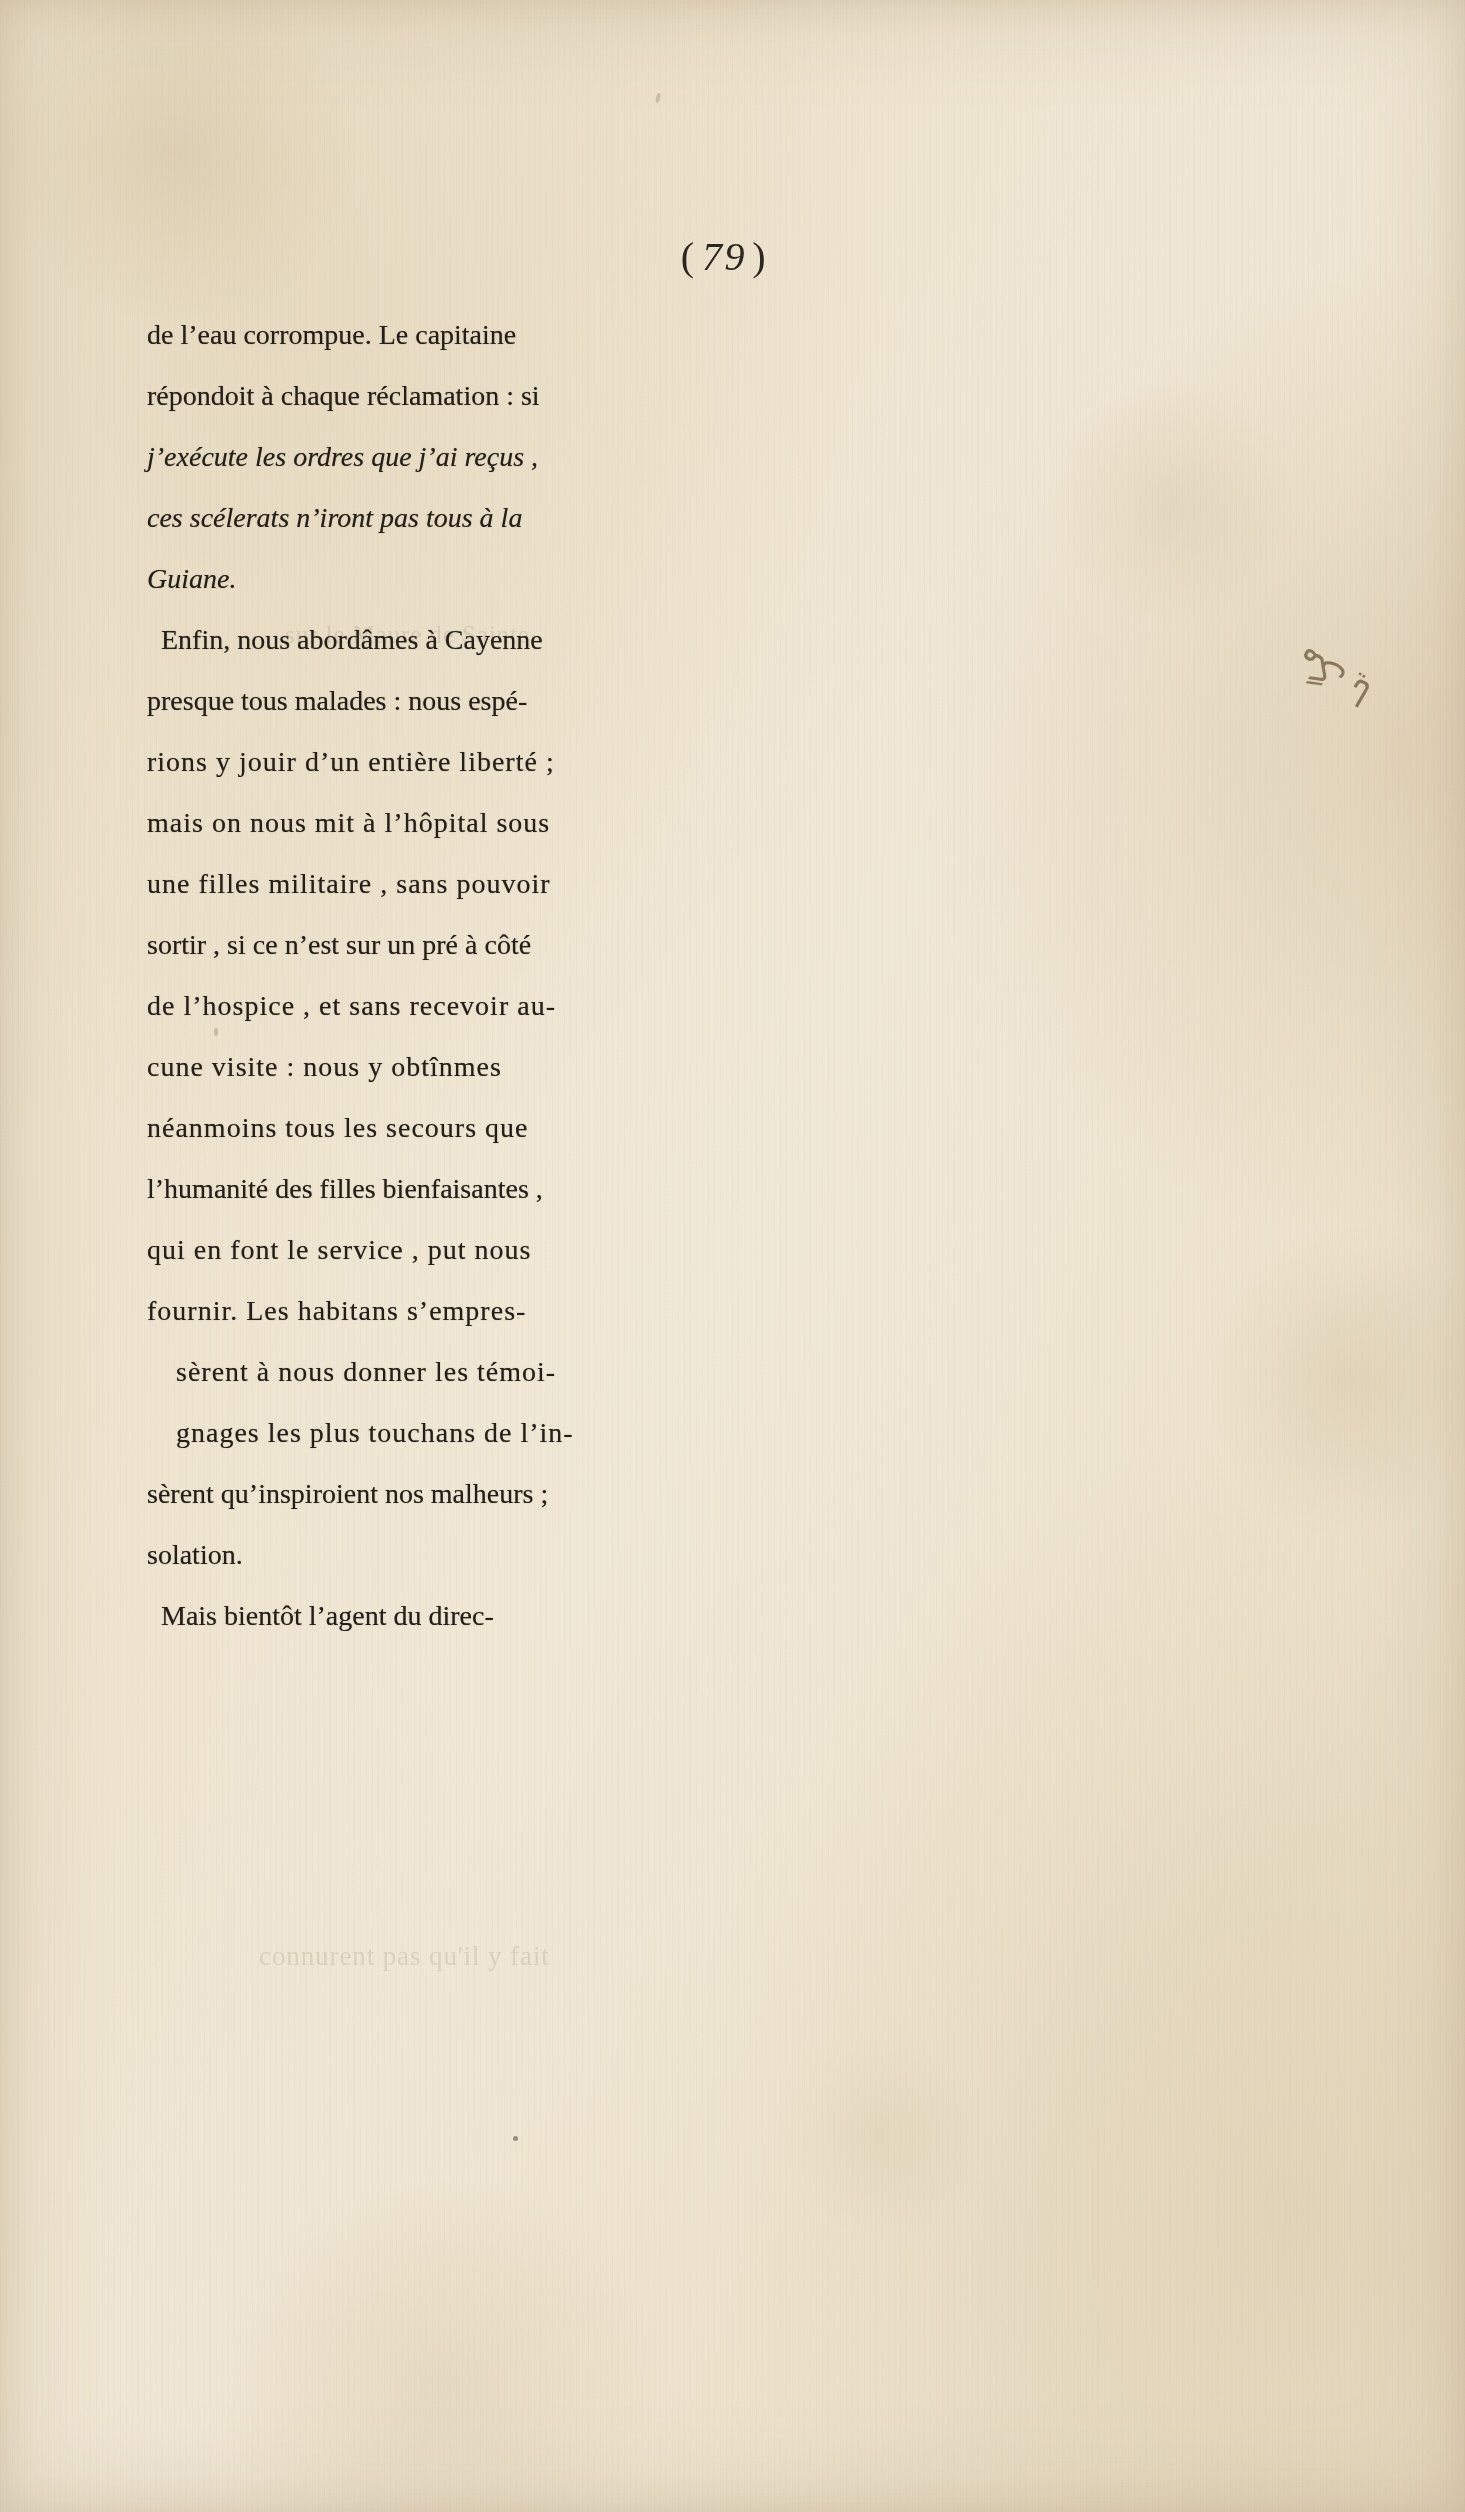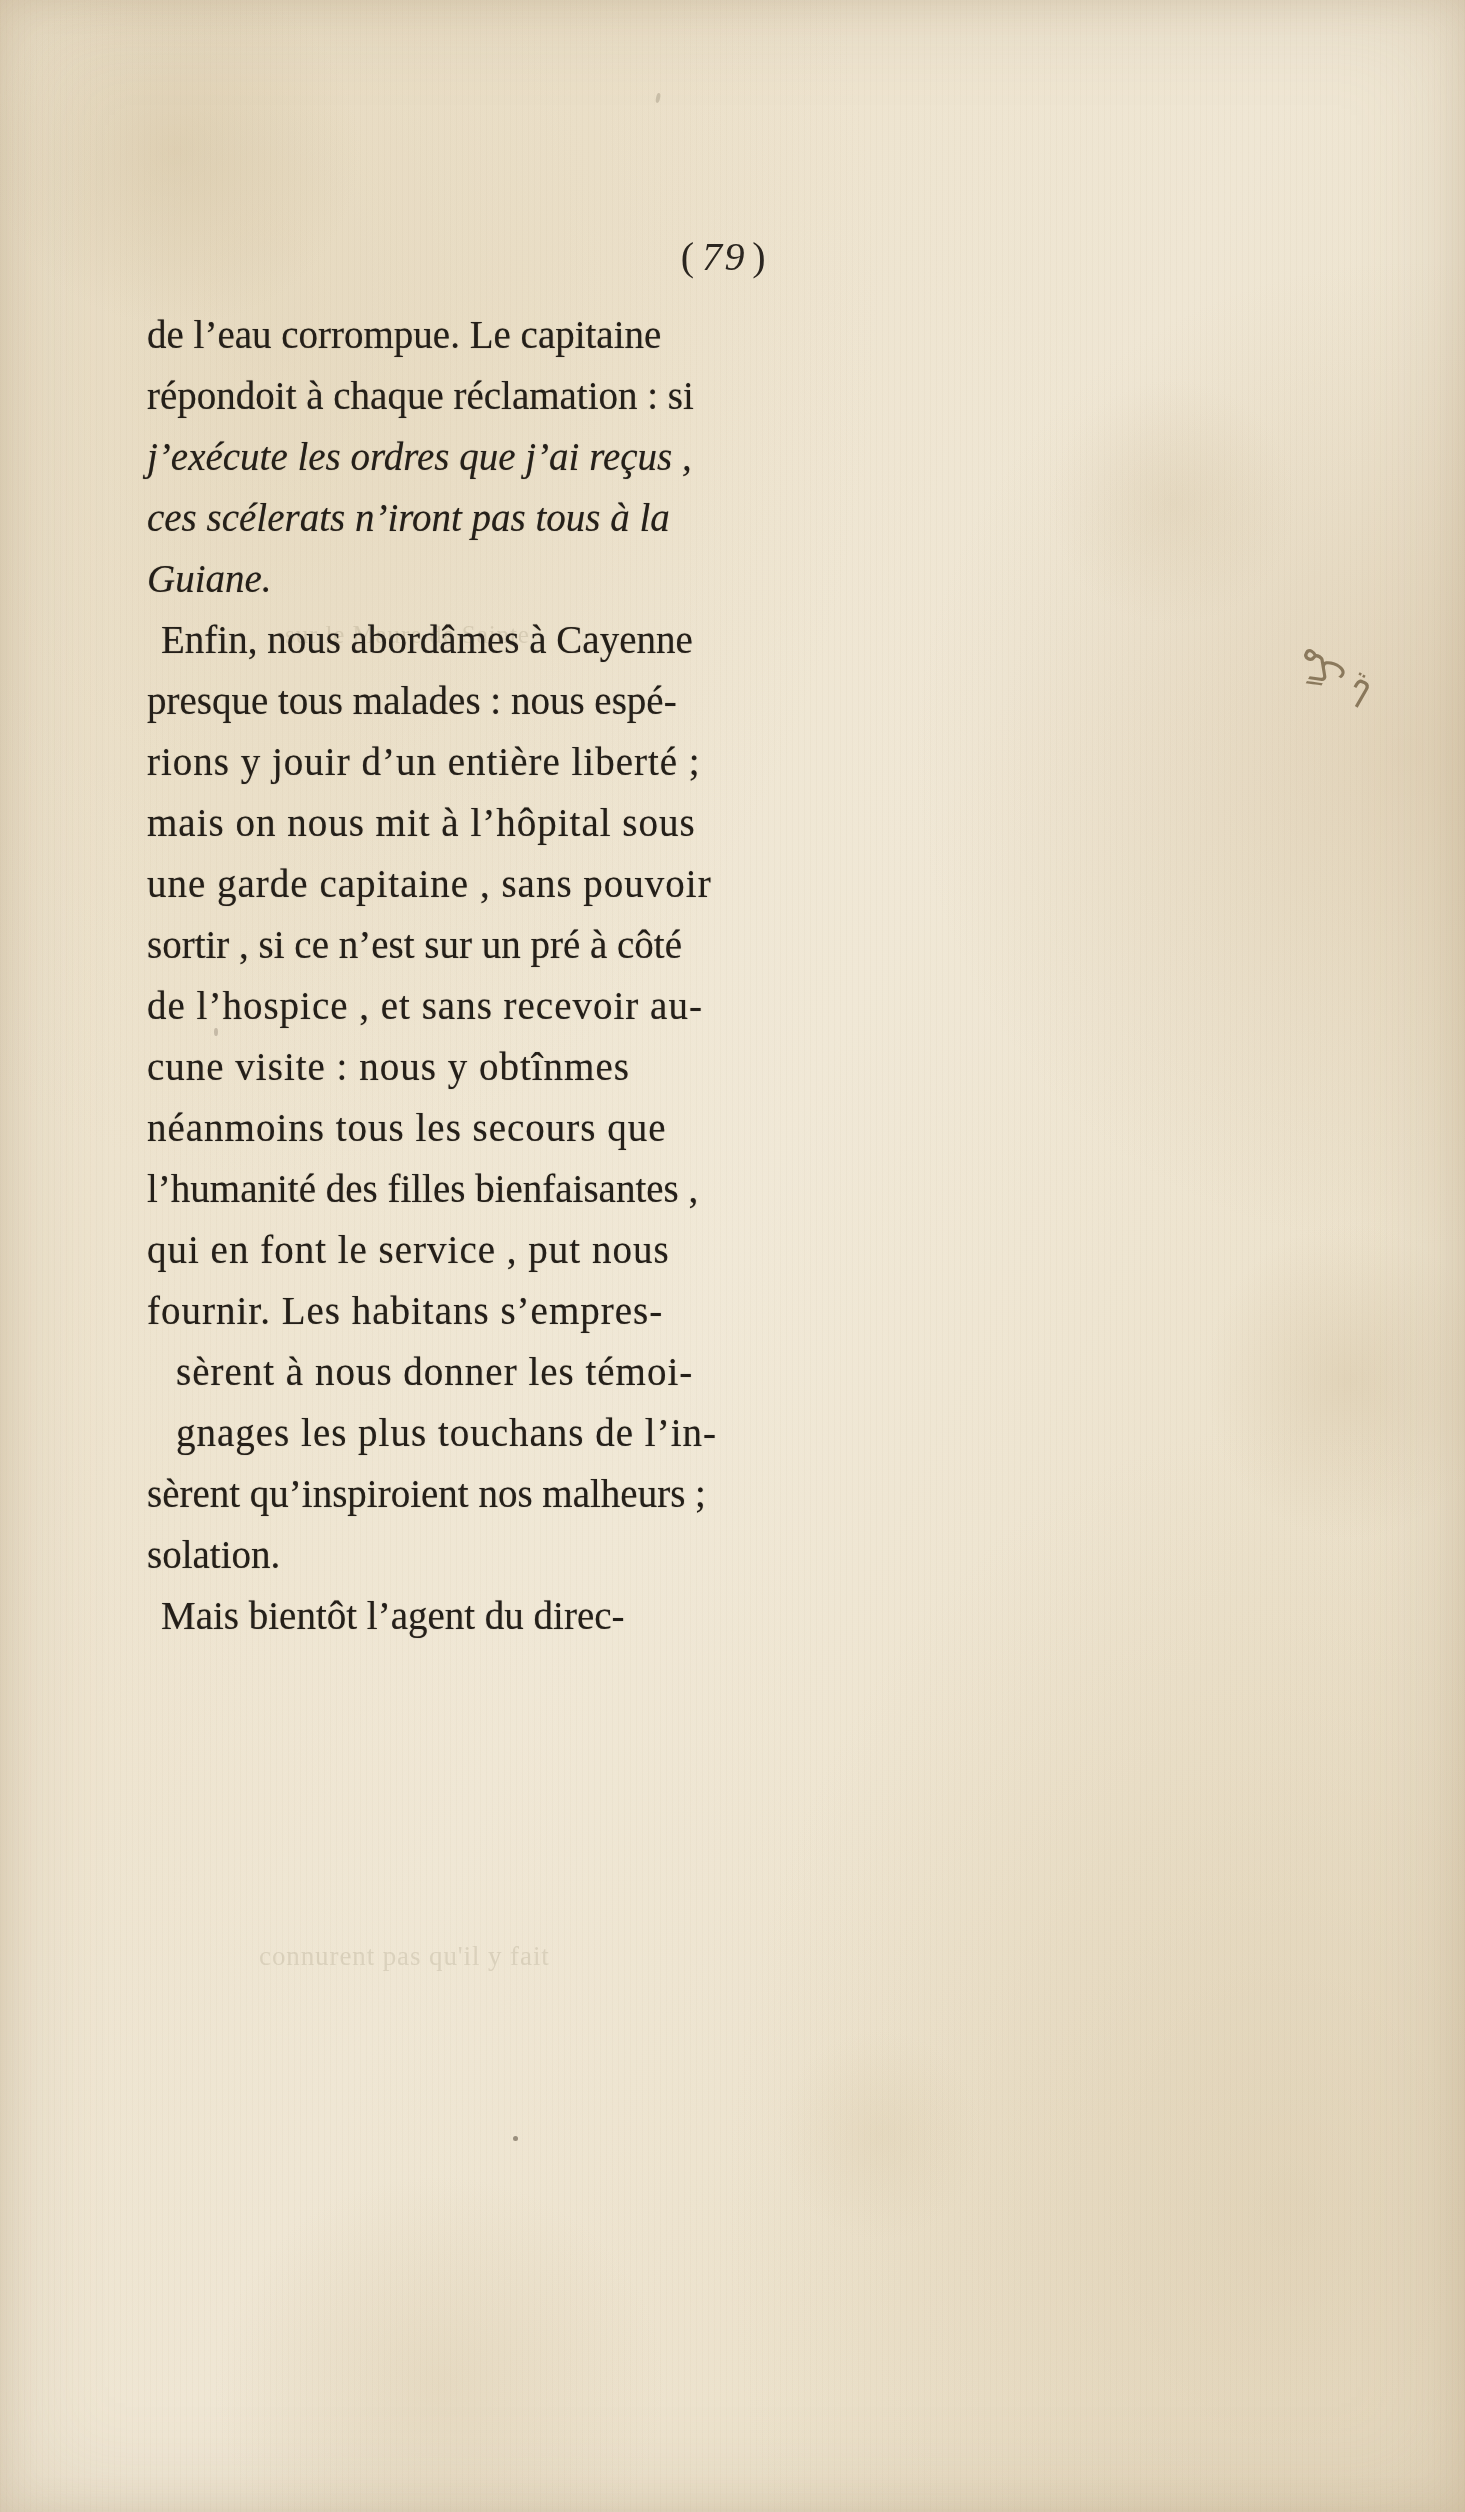--- a/index.html
+++ b/index.html
@@ -86,21 +86,21 @@
     position: absolute;
     left: 147px;
     top: 304px;
     width: 940px;
     font-family: "Liberation Serif", serif;
     color: #241f19;
   }
   .line {
     display: block;
     white-space: nowrap;
-    font-size: 39px;
+    font-size: 28px;
     line-height: 61px;
     color: #241f19;
     text-shadow: 0 0 0.9px rgba(40,32,22,0.55);
   }
   .line.ital { font-style: italic; }
   .line.indent { padding-left: 29px; }
   .line.small-indent { padding-left: 14px; }
   .line.spread { letter-spacing: 1px; }
 
   
@@ -156,21 +156,21 @@
     <div class="textblock">
       <span class="line">de l’eau corrompue. Le capitaine</span>
       <span class="line">répondoit à chaque réclamation : si</span>
       <span class="line ital">j’exécute les ordres que j’ai reçus ,</span>
       <span class="line ital">ces scélerats n’iront pas  tous à la</span>
       <span class="line ital">Guiane.</span>
       <span class="line small-indent">Enfin, nous abordâmes à Cayenne</span>
       <span class="line">presque tous malades : nous espé-</span>
       <span class="line spread">rions y jouir d’un entière liberté ;</span>
       <span class="line spread">mais on nous mit à l’hôpital sous</span>
-      <span class="line spread">une garde capitaine , sans pouvoir</span>
+      <span class="line spread">une filles militaire , sans pouvoir</span>
       <span class="line">sortir , si ce n’est sur un pré à côté</span>
       <span class="line spread">de l’hospice , et sans recevoir au-</span>
       <span class="line spread">cune visite : nous y obtînmes</span>
       <span class="line spread">néanmoins tous les secours que</span>
       <span class="line">l’humanité des filles bienfaisantes ,</span>
       <span class="line spread">qui en font le service , put nous</span>
       <span class="line spread">fournir. Les habitans s’empres-</span>
       <span class="line spread indent">sèrent à nous donner les témoi-</span>
       <span class="line spread indent">gnages les plus touchans de l’in-</span>
       <span class="line">sèrent qu’inspiroient nos malheurs ;</span>

